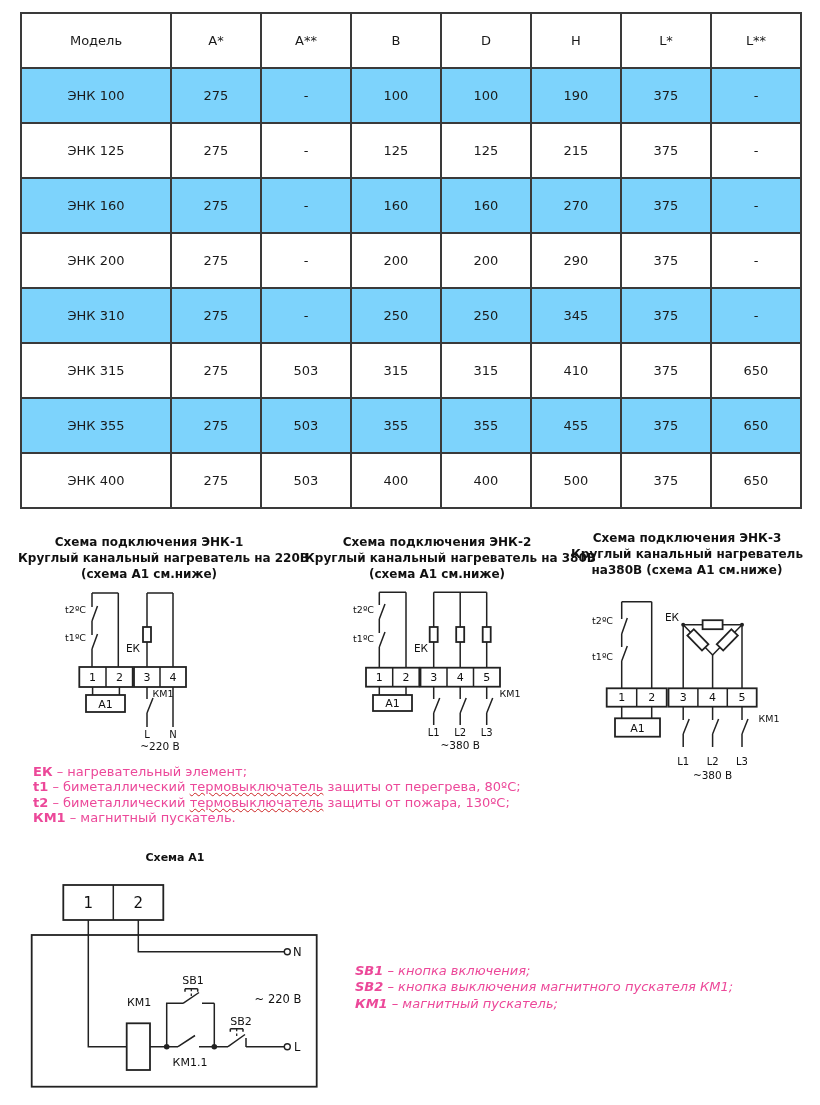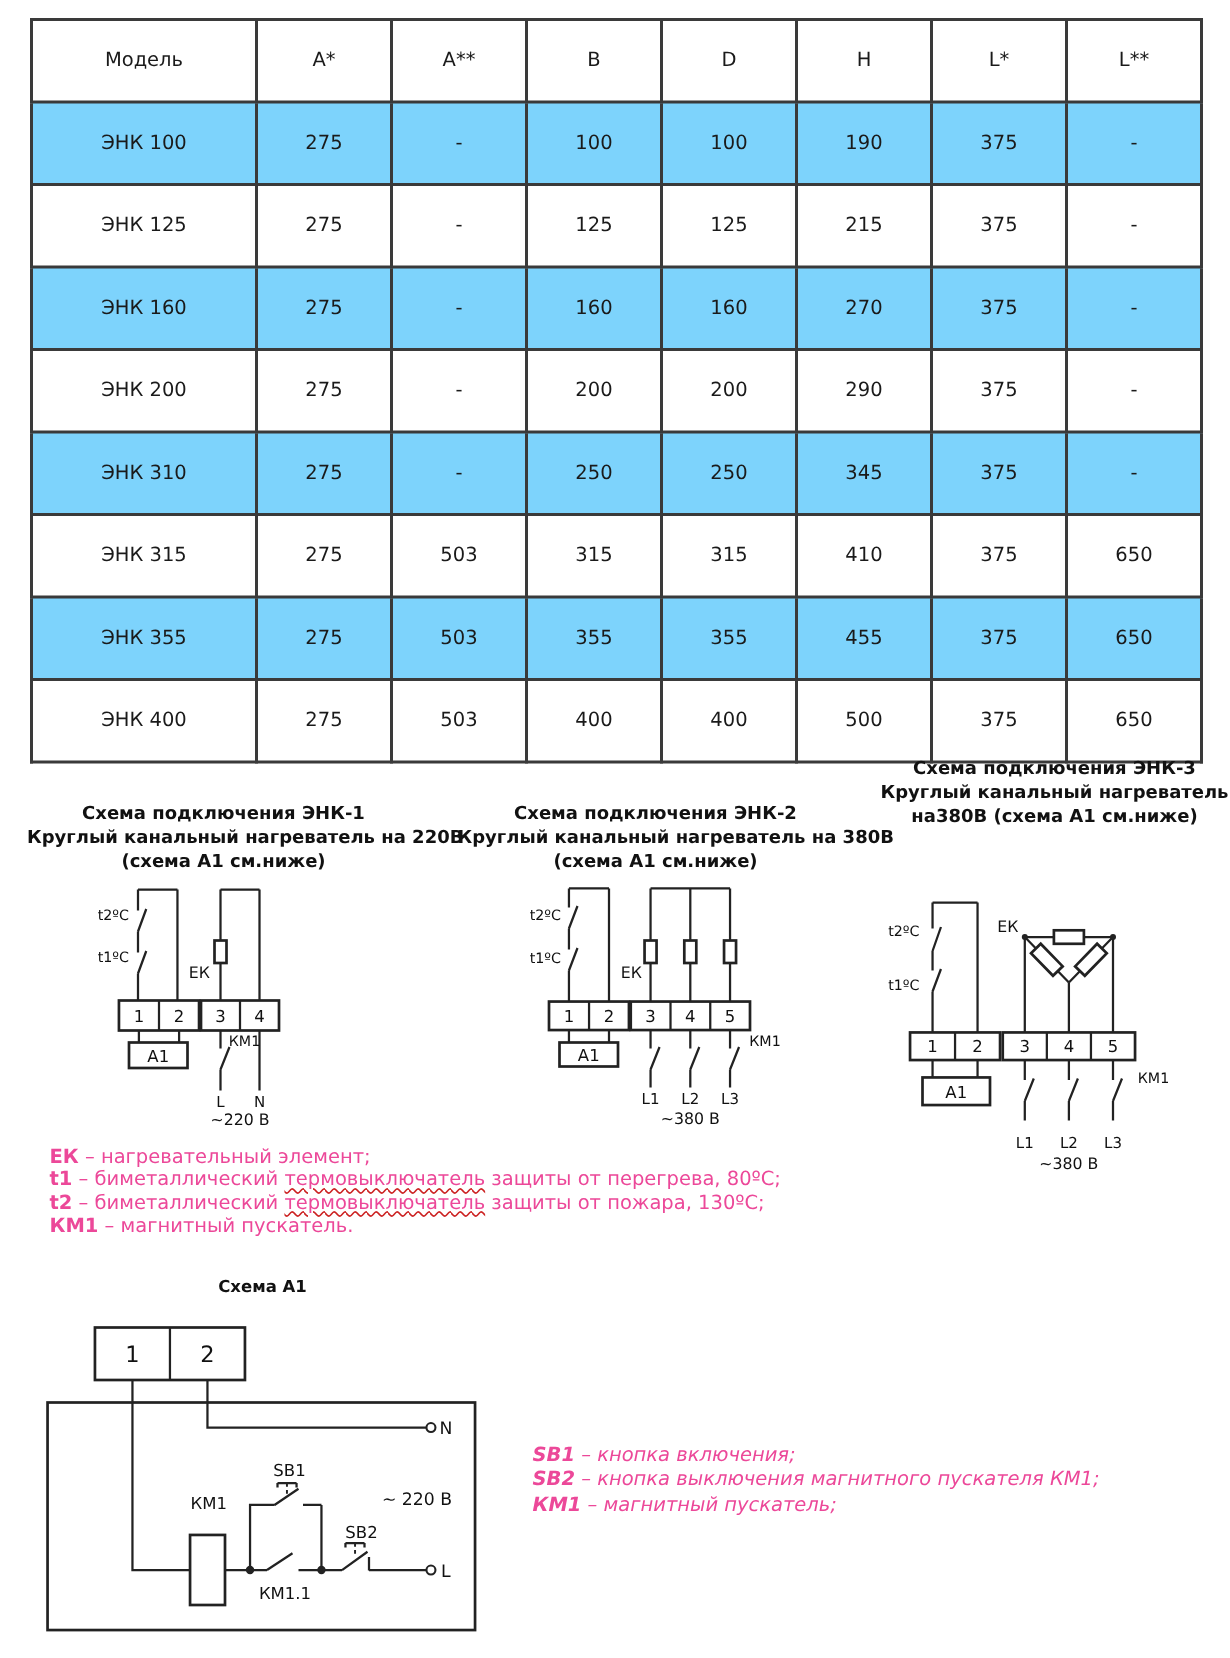--- a/index.html
+++ b/index.html
@@ -143,21 +143,21 @@
 <div class="diagram-title" style="left:18px;top:534px;width:262px;">
   <div>Схема подключения ЭНК-1</div>
   <div>Круглый канальный нагреватель на 220В</div>
   <div>(схема А1 см.ниже)</div>
 </div>
 <div class="diagram-title" style="left:305px;top:534px;width:264px;">
   <div>Схема подключения ЭНК-2</div>
   <div>Круглый канальный нагреватель на 380В</div>
   <div>(схема А1 см.ниже)</div>
 </div>
-<div class="diagram-title" style="left:570px;top:504px;width:234px;margin-left:16px;">
+<div class="diagram-title" style="left:570px;top:530px;width:234px;">
   <div>Схема подключения ЭНК-3</div>
   <div>Круглый канальный нагреватель</div>
   <div>на380В (схема А1 см.ниже)</div>
 </div>
 
 <svg style="left:62px;top:588px;" width="132" height="167" viewBox="62 588 132 167">
   <g>
     <path class="w" d="M92,593 H118.3 M118.3,593 V667"></path>
     <path class="w" d="M92,593 V607 M92,621 L97.5,606 M92,621 V635 M92,649 L97.5,634 M92,649 V667"></path>
     <path class="w" d="M147,593 H173 M173,593 V667 M147,593 V627 M147,642 V667"></path>

